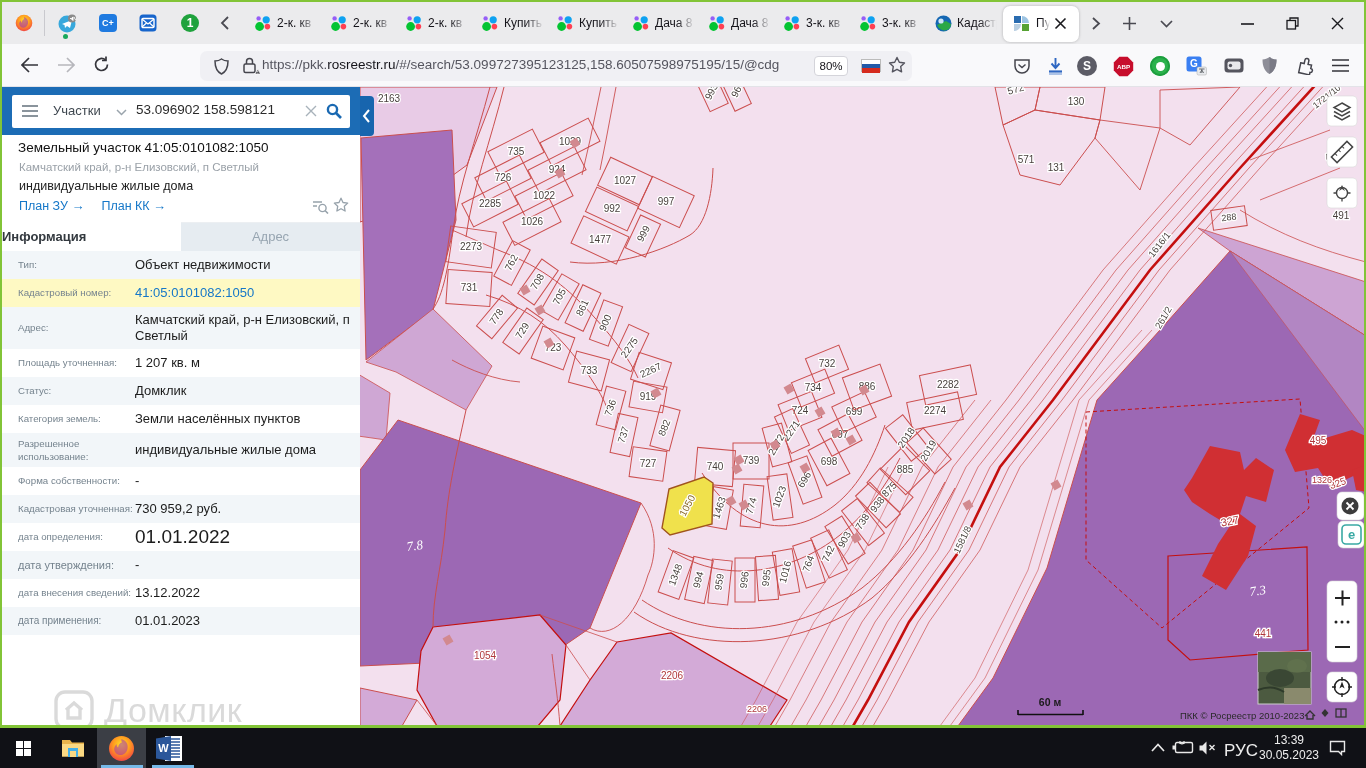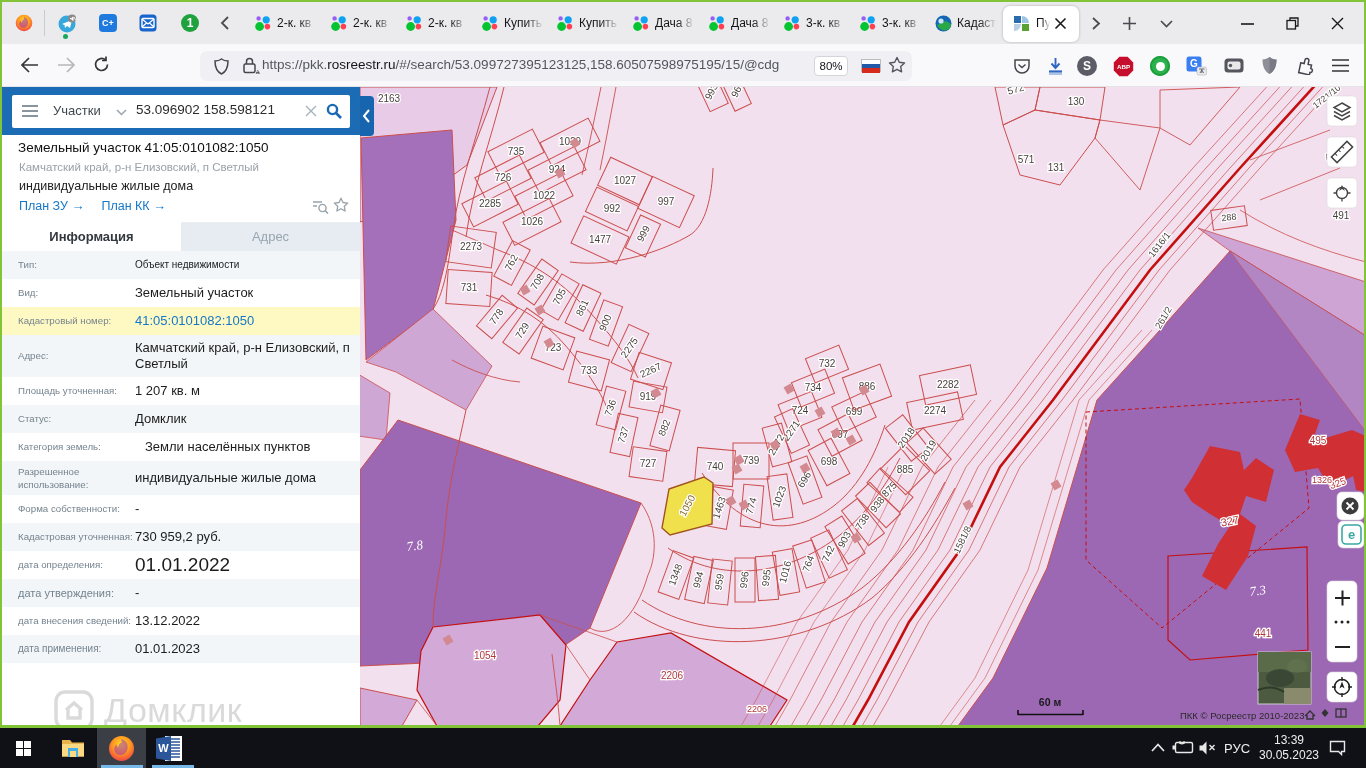--- a/index.html
+++ b/index.html
@@ -233,50 +233,46 @@
   <div style="position:absolute;left:17px;top:111px;font-size:12.5px;color:#1577c8">План ЗУ <span style="font-size:13px">→</span><span style="margin-left:17px">План КК <span style="font-size:13px">→</span></span></div>
   <svg style="position:absolute;left:310px;top:112px" width="17" height="15" viewBox="0 0 17 15">
         <path d="M1,3 h9 M1,7 h4" stroke="#97a2ab" stroke-width="1.4"></path>
         <circle cx="10.5" cy="9" r="3.6" fill="none" stroke="#97a2ab" stroke-width="1.4"></circle>
         <path d="M13,11.5 L16,14.5" stroke="#97a2ab" stroke-width="1.6"></path>
       </svg>
   <svg style="position:absolute;left:331px;top:110px" width="16" height="16" viewBox="0 0 16 16">
         <path d="M8,1.2 l2,4.3 4.7,0.6 -3.4,3.2 0.8,4.7 -4.1,-2.3 -4.1,2.3 0.8,-4.7 -3.4,-3.2 4.7,-0.6 z" fill="none" stroke="#97a2ab" stroke-width="1.3" stroke-linejoin="round"></path>
       </svg>
   <div style="position:absolute;left:0;top:135px;width:358px;height:29px;background:#e6ecf1;border-top:1px solid #eceff2"></div>
-  <div style="position:absolute;left:0;top:135px;width:179px;height:29px;background:#fff;font-size:13px;font-weight:bold;color:#33393f;text-align:center;line-height:29px">Информация</div>
+  <div style="position:absolute;left:0;top:135px;width:179px;height:29px;background:#fff;font-size:13px;font-weight:bold;color:#33393f;text-align:left;line-height:29px">Информация</div>
   <div style="position:absolute;left:179px;top:135px;width:179px;height:29px;font-size:13px;color:#97a5b1;text-align:center;line-height:29px">Адрес</div>
   <div style="position:absolute;left:0;top:164px;width:358px">
         <div style="position:relative;height:28px;background:#f2f6f9">
           <div style="position:absolute;left:16px;top:50%;transform:translateY(-50%);width:118px;white-space:nowrap;font-size:9.7px;line-height:12.5px;color:#75838e">Тип:</div>
-          <div style="position:absolute;left:133px;top:50%;transform:translateY(-50%);width:215px;font-size:10px;line-height:16px;color:#1c1c1c">Объект недвижимости</div>
-        </div>
-        <div style="position:relative;height:28px;background:#ffffff">
-          <div style="position:absolute;left:16px;top:50%;transform:translateY(-50%);width:118px;white-space:nowrap;font-size:9.7px;line-height:12.5px;color:#75838e">Вид:</div>
-          <div style="position:absolute;left:133px;top:50%;transform:translateY(-50%);width:215px;font-size:13px;line-height:16px;color:#1c1c1c">Земельный участок</div>
+          <div style="position:absolute;left:133px;top:50%;transform:translateY(-50%);width:215px;font-size:13px;line-height:16px;color:#1c1c1c">Объект недвижимости</div>
         </div>
         <div style="position:relative;height:28px;background:#fef9c3">
           <div style="position:absolute;left:16px;top:50%;transform:translateY(-50%);width:118px;white-space:nowrap;font-size:9.7px;line-height:12.5px;color:#75838e">Кадастровый номер:</div>
           <div style="position:absolute;left:133px;top:50%;transform:translateY(-50%);width:215px;font-size:13px;line-height:16px;color:#1577c8">41:05:0101082:1050</div>
         </div>
         <div style="position:relative;height:42px;background:#f2f6f9">
           <div style="position:absolute;left:16px;top:50%;transform:translateY(-50%);width:118px;white-space:nowrap;font-size:9.7px;line-height:12.5px;color:#75838e">Адрес:</div>
           <div style="position:absolute;left:133px;top:50%;transform:translateY(-50%);width:215px;font-size:13px;line-height:16px;color:#1c1c1c">Камчатский край, р-н Елизовский, п Светлый</div>
         </div>
         <div style="position:relative;height:28px;background:#ffffff">
           <div style="position:absolute;left:16px;top:50%;transform:translateY(-50%);width:118px;white-space:nowrap;font-size:9.7px;line-height:12.5px;color:#75838e">Площадь уточненная:</div>
           <div style="position:absolute;left:133px;top:50%;transform:translateY(-50%);width:215px;font-size:13px;line-height:16px;color:#1c1c1c">1 207 кв. м</div>
         </div>
         <div style="position:relative;height:28px;background:#f2f6f9">
           <div style="position:absolute;left:16px;top:50%;transform:translateY(-50%);width:118px;white-space:nowrap;font-size:9.7px;line-height:12.5px;color:#75838e">Статус:</div>
           <div style="position:absolute;left:133px;top:50%;transform:translateY(-50%);width:215px;font-size:13px;line-height:16px;color:#1c1c1c">Домклик</div>
         </div>
         <div style="position:relative;height:28px;background:#ffffff">
           <div style="position:absolute;left:16px;top:50%;transform:translateY(-50%);width:118px;white-space:nowrap;font-size:9.7px;line-height:12.5px;color:#75838e">Категория земель:</div>
-          <div style="position:absolute;left:143px;top:50%;transform:translateY(-50%);width:215px;font-size:13px;line-height:16px;color:#1c1c1c">Земли населённых пунктов</div>
+          <div style="position:absolute;left:133px;top:50%;transform:translateY(-50%);width:215px;font-size:13px;line-height:16px;color:#1c1c1c">Земли населённых пунктов</div>
         </div>
         <div style="position:relative;height:34px;background:#f2f6f9">
           <div style="position:absolute;left:16px;top:50%;transform:translateY(-50%);width:118px;font-size:9.7px;line-height:12.5px;color:#75838e">Разрешенное использование:</div>
           <div style="position:absolute;left:133px;top:50%;transform:translateY(-50%);width:215px;font-size:13px;line-height:16px;color:#1c1c1c">индивидуальные жилые дома</div>
         </div>
         <div style="position:relative;height:28px;background:#ffffff">
           <div style="position:absolute;left:16px;top:50%;transform:translateY(-50%);width:118px;white-space:nowrap;font-size:9.7px;line-height:12.5px;color:#75838e">Форма собственности:</div>
           <div style="position:absolute;left:133px;top:50%;transform:translateY(-50%);width:215px;font-size:13px;line-height:16px;color:#1c1c1c">-</div>
         </div>
         <div style="position:relative;height:28px;background:#f2f6f9">
@@ -752,17 +748,17 @@
     </svg>
   <svg style="position:absolute;left:1172px;top:13px" width="22" height="13" viewBox="0 0 22 13">
       <rect x="3.5" y="1.5" width="17" height="10" rx="1.5" fill="none" stroke="#e8e8e8" stroke-width="1.4"></rect>
       <rect x="0.5" y="4.5" width="2.5" height="4" fill="#e8e8e8"></rect>
       <path d="M8,0 v3 M12,0 v3 M8,2 a3,3 0 0 0 4,0" stroke="#e8e8e8" stroke-width="1.2" fill="none"></path>
     </svg>
   <svg style="position:absolute;left:1199px;top:13px" width="17" height="14" viewBox="0 0 17 14">
       <path d="M0.5,4.5 h3 l4,-4 v13 l-4,-4 h-3 z" fill="#e8e8e8"></path>
       <path d="M10.5,4 l5,5 M15.5,4 l-5,5" stroke="#e8e8e8" stroke-width="1.4"></path>
     </svg>
-  <div style="position:absolute;left:1224px;top:13px;font-size:13px;color:#eee">РУС</div>
+  <div style="position:absolute;left:1224px;top:13px;font-size:17px;color:#eee">РУС</div>
   <div style="position:absolute;left:1258px;top:5px;width:62px;text-align:center;font-size:12px;color:#eee;line-height:15px">13:39<br>30.05.2023</div>
   <svg style="position:absolute;left:1329px;top:12px" width="17" height="16" viewBox="0 0 17 16">
       <path d="M1.5,1.5 h14 v10 h-3 v3 l-3,-3 h-8 z" fill="none" stroke="#e8e8e8" stroke-width="1.4"></path>
     </svg>
 </div>
 </body></html>

